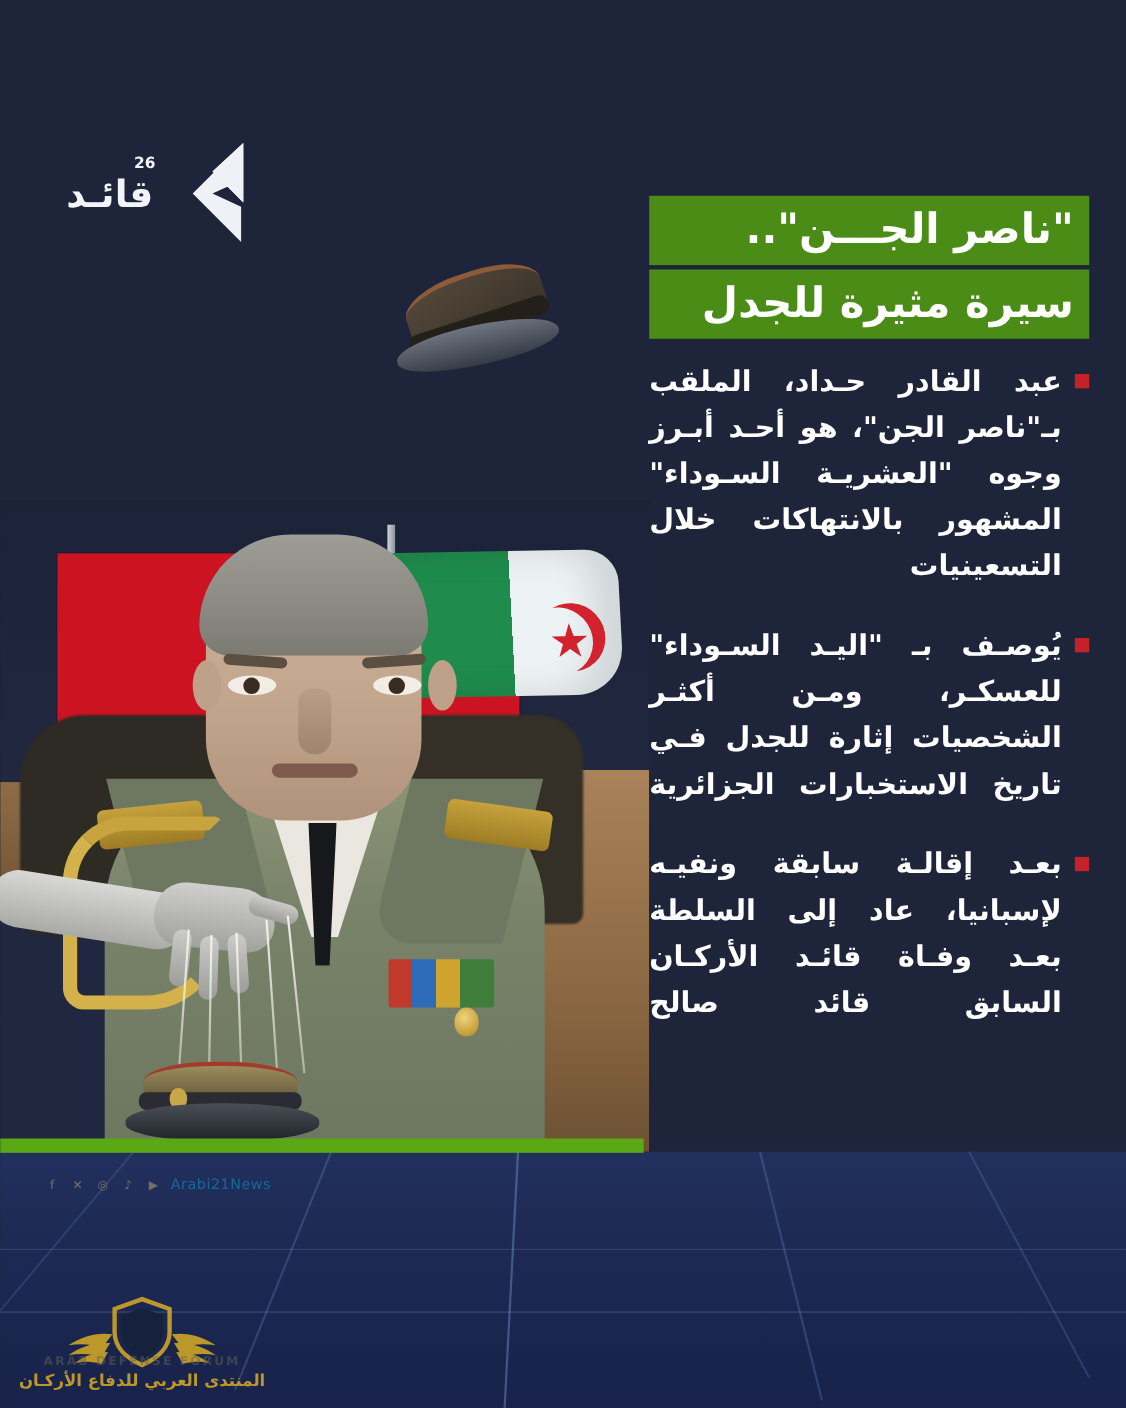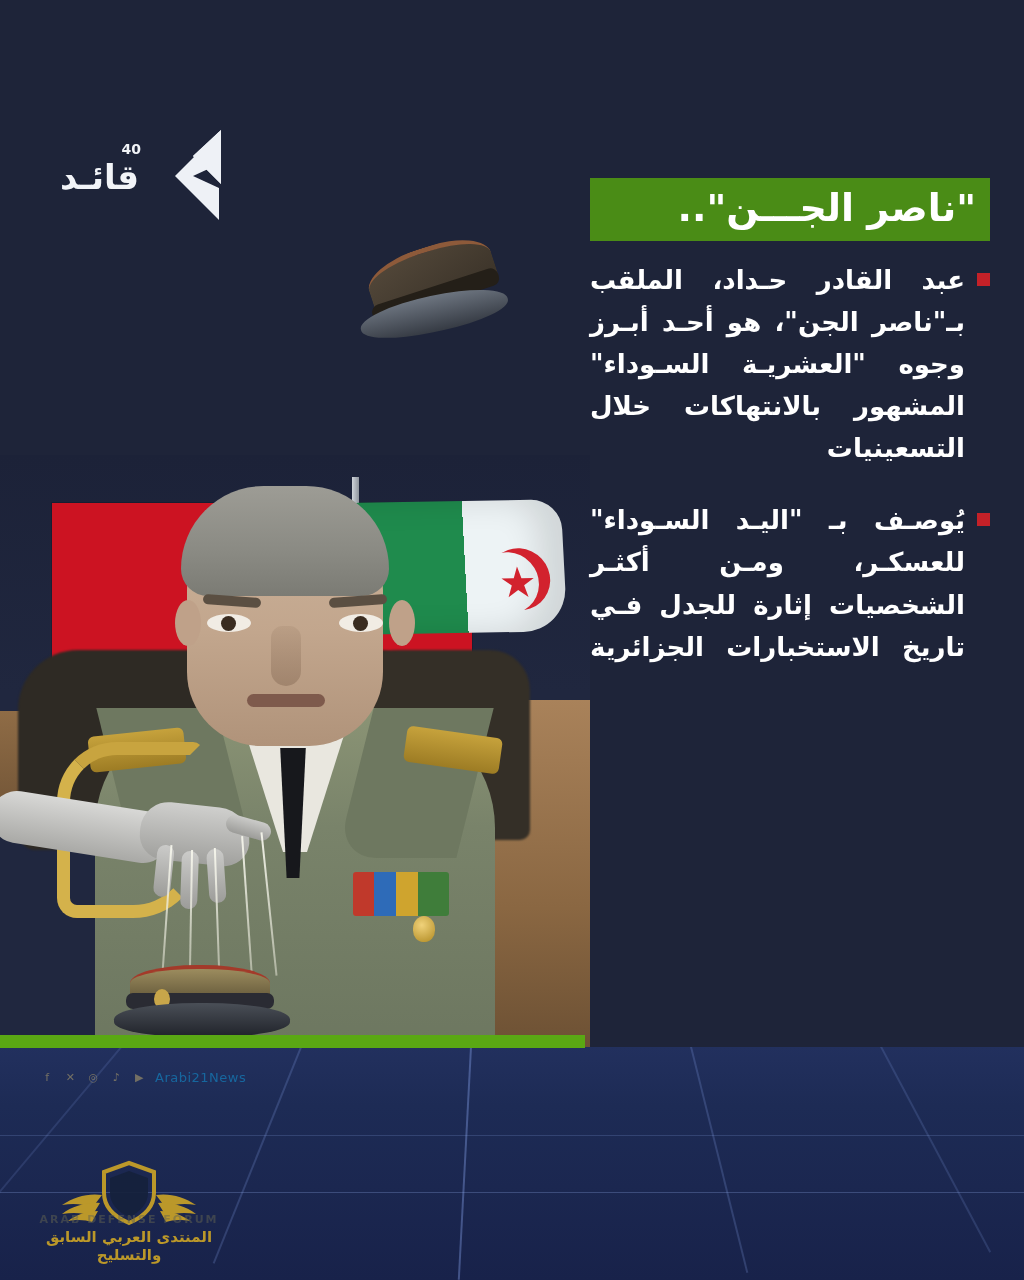--- a/index.html
+++ b/index.html
@@ -411,56 +411,61 @@
   <div class="brand">
     <div class="brand-mark">
       <svg width="74" height="96" viewBox="0 0 74 96">
         <path d="M68 4 L68 58 L40 30 Z" fill="#eef1f6"></path>
         <path d="M68 4 L68 58 L40 30 Z" fill="#eef1f6"></path>
         <path d="M66 6 L22 50 L66 94 L66 62 L40 50 L66 38 Z" fill="#eef1f6"></path>
       </svg>
     </div>
     <div class="brand-name">
       <span>قائـد</span>
-      <span class="brand-sup">40</span>
+      <span class="brand-sup">26</span>
     </div>
   </div>
 
   <div class="content">
 
     <div class="title-block">
       <div class="title-line">"ناصر الجـــن"..</div>
+      <div class="title-line">سيرة مثيرة للجدل</div>
     </div>
 
     <div class="bullets">
 
       <div class="bullet">
         <span class="bullet-marker"></span>
         <span class="bullet-text">عبد القادر حـداد، الملقب بـ"ناصر الجن"، هو أحـد أبـرز وجوه "العشريـة السـوداء" المشهور بالانتهاكات خلال التسعينيات</span>
       </div>
 
       <div class="bullet">
         <span class="bullet-marker"></span>
         <span class="bullet-text">يُوصـف بـ "اليـد السـوداء" للعسكـر، ومـن أكثـر الشخصيات إثارة للجدل فـي تاريخ الاستخبارات الجزائرية</span>
       </div>
 
+      <div class="bullet">
+        <span class="bullet-marker"></span>
+        <span class="bullet-text">بعـد إقالـة سابقة ونفيـه لإسبانيا، عاد إلى السلطة بعـد وفـاة قائـد الأركـان السابق قائد صالح</span>
+      </div>
 
     </div>
   </div>
 
   <div class="watermark">
     <div class="wm-emblem">
       <svg width="170" height="70" viewBox="0 0 170 70">
         <path d="M85 4 L110 13 L110 34 C110 48 99 58 85 64 C71 58 60 48 60 34 L60 13 Z" fill="none" stroke="#c9a227" stroke-width="4"></path>
         <path d="M85 12 L104 19 L104 34 C104 45 96 53 85 58 C74 53 66 45 66 34 L66 19 Z" fill="#15213c"></path>
         <path d="M58 36 C44 34 30 38 18 46 C30 44 40 45 48 49 Z" fill="#c9a227"></path>
         <path d="M56 44 C42 43 29 47 18 55 C30 53 40 54 48 57 Z" fill="#c9a227"></path>
         <path d="M54 52 C42 52 32 56 24 62 C34 60 42 61 48 63 Z" fill="#c9a227"></path>
         <path d="M112 36 C126 34 140 38 152 46 C140 44 130 45 122 49 Z" fill="#c9a227"></path>
         <path d="M114 44 C128 43 141 47 152 55 C140 53 130 54 122 57 Z" fill="#c9a227"></path>
         <path d="M116 52 C128 52 138 56 146 62 C136 60 128 61 122 63 Z" fill="#c9a227"></path>
       </svg>
     </div>
     <div class="wm-en">ARAB DEFENSE FORUM</div>
-    <div class="wm-ar">المنتدى العربي السابق والتسليح</div>
+    <div class="wm-ar">المنتدى العربي للدفاع الأركـان</div>
   </div>
 
 </div>
 
 </body></html>

